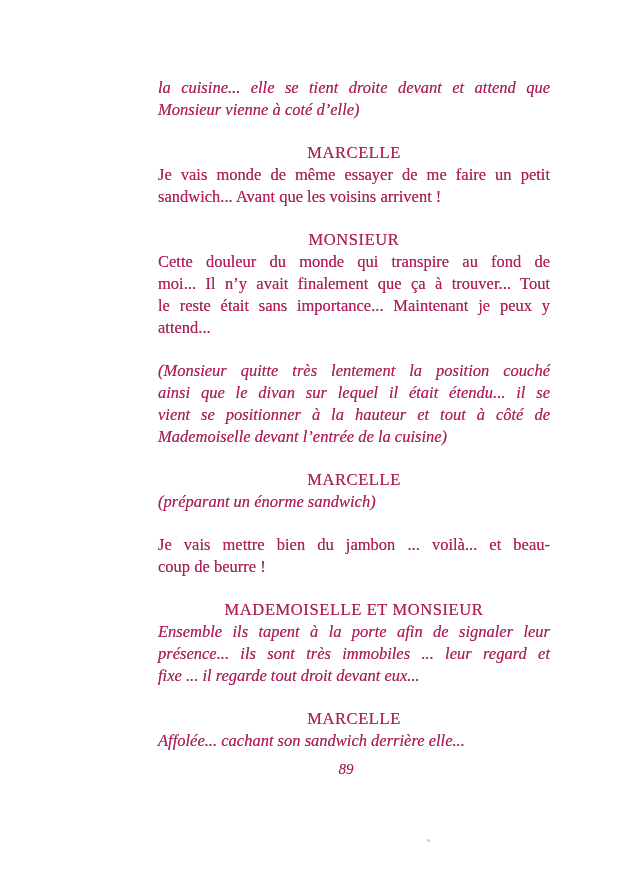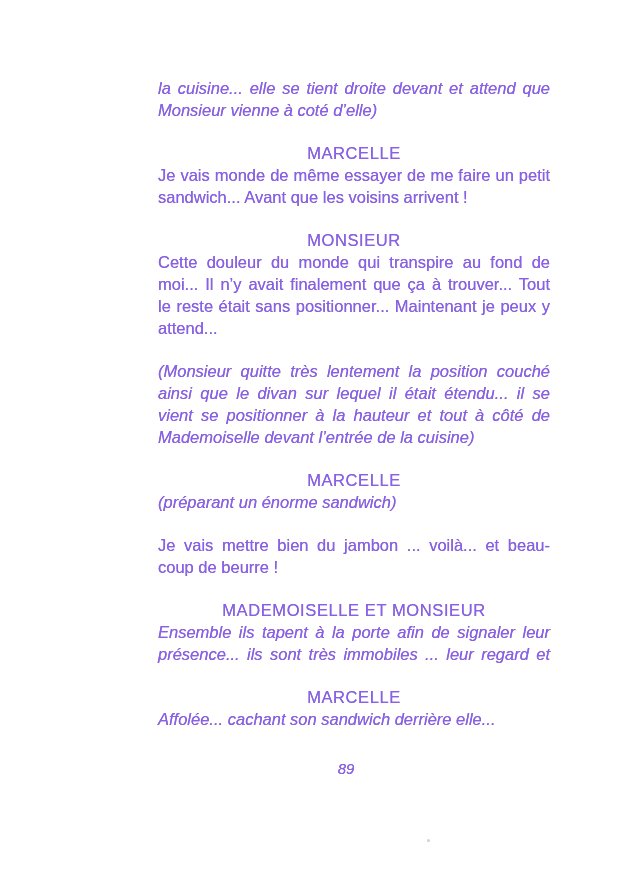--- a/index.html
+++ b/index.html
@@ -5,22 +5,22 @@
   html, body {
     margin: 0;
     padding: 0;
     background: #ffffff;
   }
   .page {
     position: relative;
     width: 629px;
     height: 893px;
     background: #ffffff;
-    font-family: Liberation Sans, sans-serif;
-    color: #8b5cf6;
+    font-family: Liberation Serif, serif;
+    color: #be185d;
     overflow: hidden;
     text-shadow: 0 0 0.4px rgba(20,20,20,0.55); 
   }
   .column {
     position: absolute;
     left: 158px;
     top: 77px;
     width: 392px;
   }
   .block {
@@ -85,21 +85,21 @@
       <div class="block dialogue">
         <div class="line">Je vais monde de même essayer de me faire un petit</div>
         <div class="line last">sandwich... Avant que les voisins arrivent !</div>
       </div>
       <div class="block heading">
         <div class="line last">MONSIEUR</div>
       </div>
       <div class="block dialogue">
         <div class="line">Cette douleur du monde qui transpire au fond de</div>
         <div class="line">moi... Il n’y avait finalement que ça à trouver... Tout</div>
-        <div class="line">le reste était sans positionner... Maintenant je peux y</div>
+        <div class="line">le reste était sans importance... Maintenant je peux y</div>
         <div class="line last">attend...</div>
       </div>
       <div class="block stage">
         <div class="line">(Monsieur quitte très lentement la position couché</div>
         <div class="line">ainsi que le divan sur lequel il était étendu... il se</div>
         <div class="line">vient se positionner à la hauteur et tout à côté de</div>
         <div class="line last">Mademoiselle devant l’entrée de la cuisine)</div>
       </div>
       <div class="block heading">
         <div class="line last">MARCELLE</div>
@@ -110,20 +110,21 @@
       <div class="block dialogue">
         <div class="line">Je vais mettre bien du jambon ...  voilà... et beau-</div>
         <div class="line last">coup de beurre !</div>
       </div>
       <div class="block heading">
         <div class="line last">MADEMOISELLE ET MONSIEUR</div>
       </div>
       <div class="block stage">
         <div class="line">Ensemble ils tapent à la porte afin de signaler leur</div>
         <div class="line">présence... ils sont très immobiles ... leur regard et</div>
+        <div class="line last">fixe ... il regarde tout droit devant eux...</div>
       </div>
       <div class="block heading">
         <div class="line last">MARCELLE</div>
       </div>
       <div class="block stage">
         <div class="line last">Affolée... cachant son sandwich derrière elle...</div>
       </div>
     </div>
   <div class="pageno">89</div>
   <div class="speck"></div>

